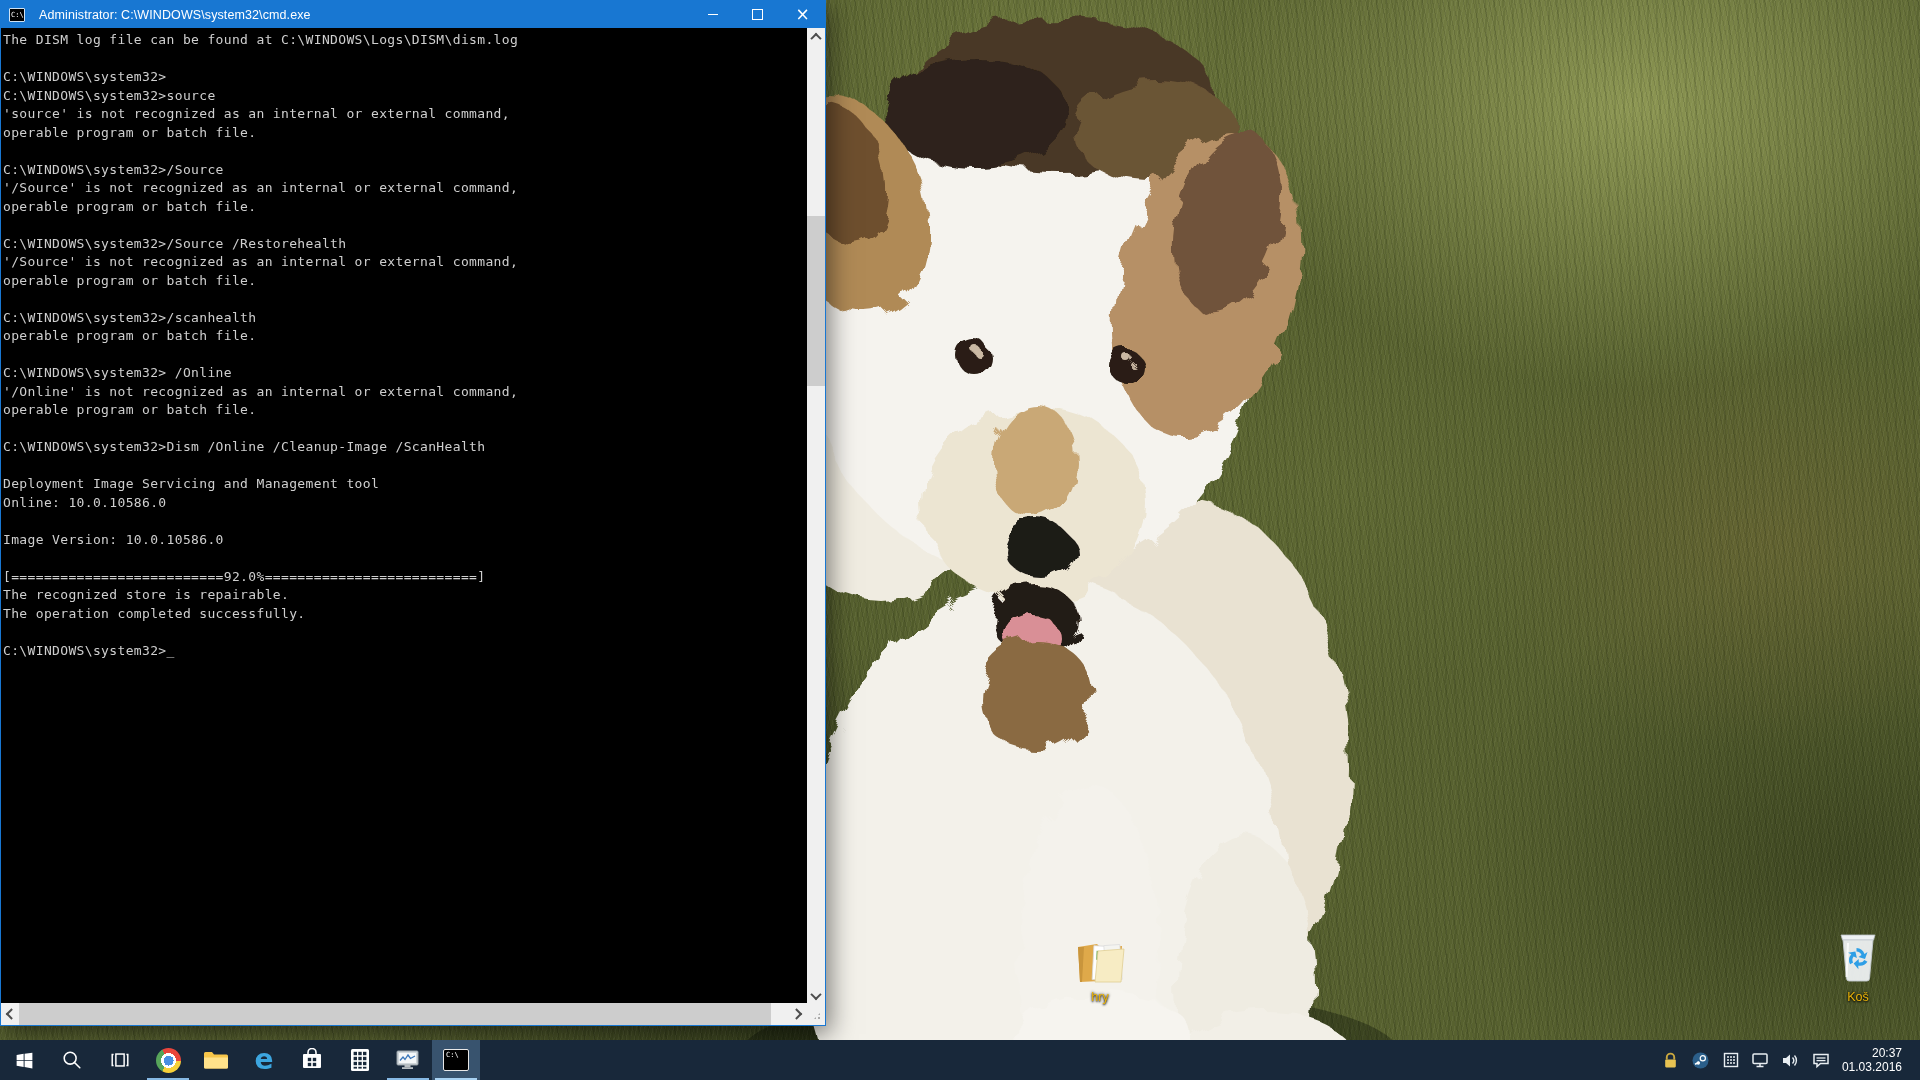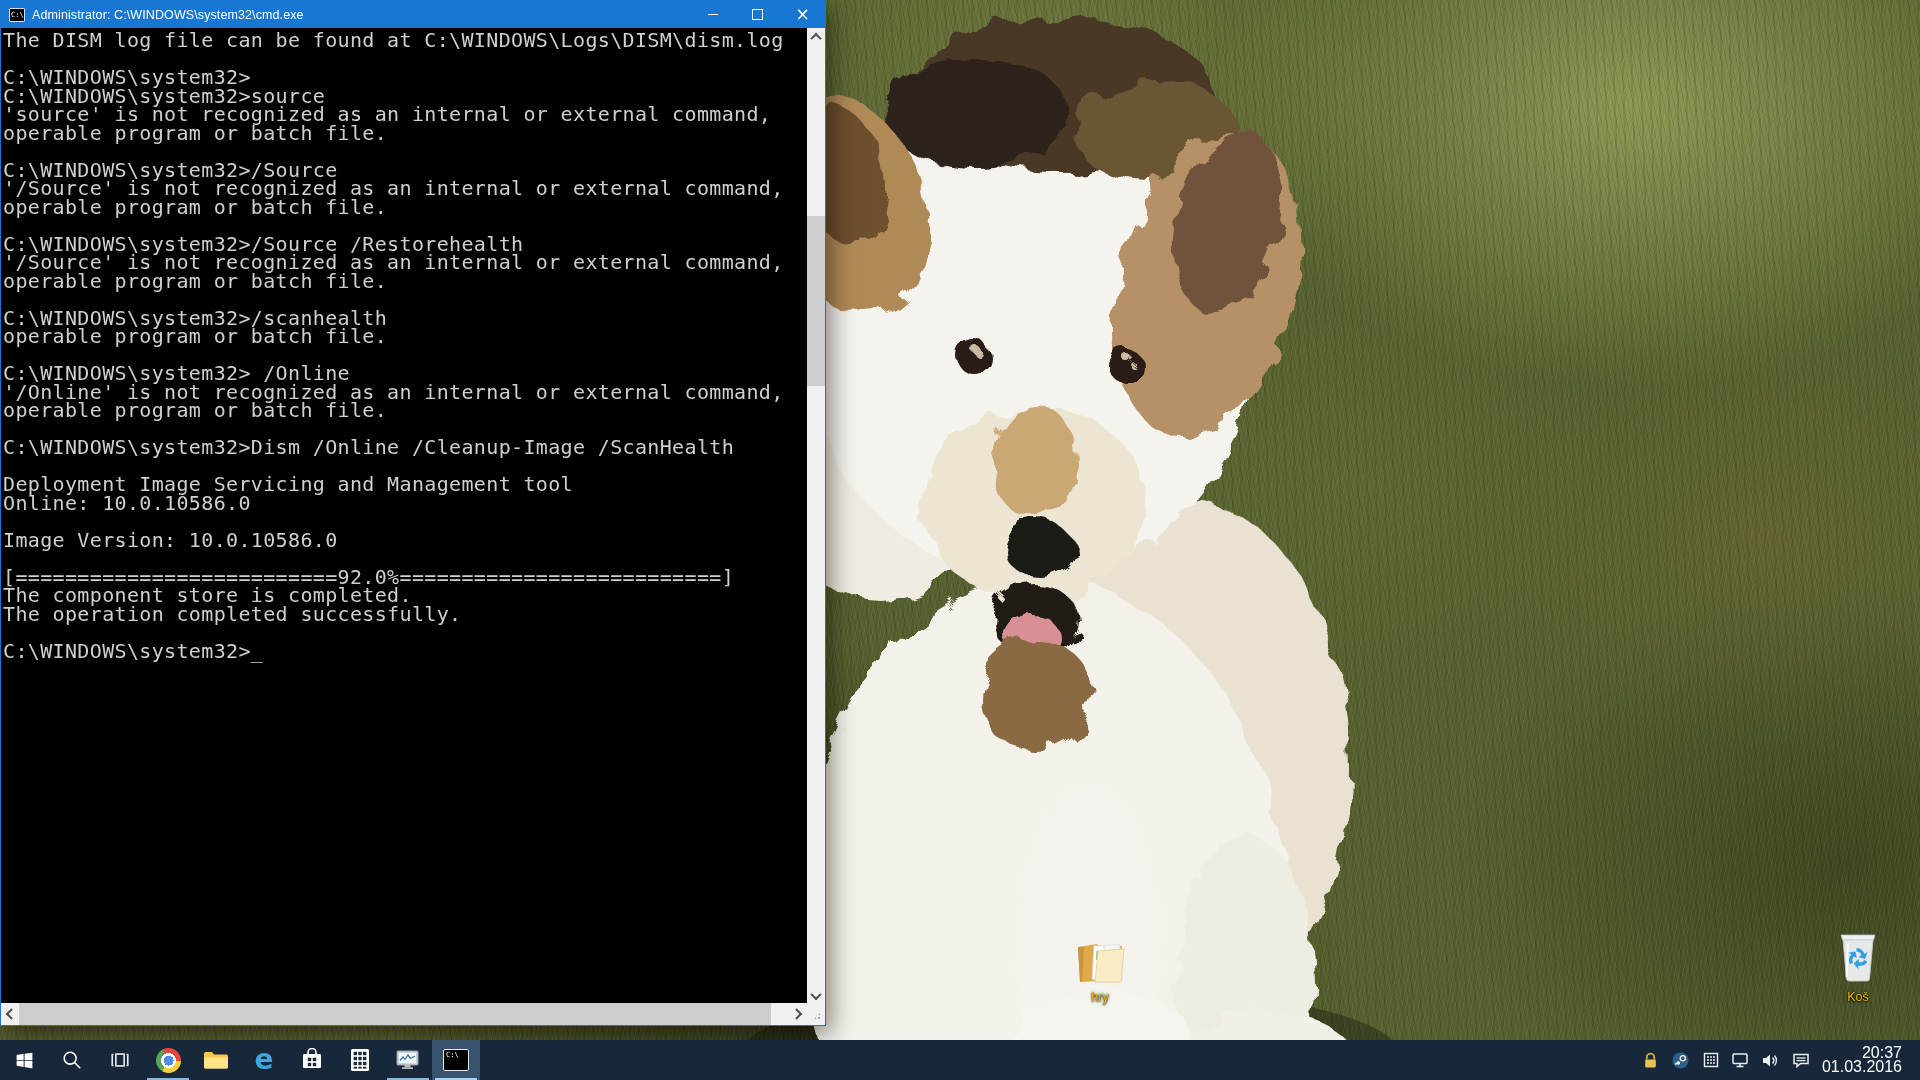--- a/index.html
+++ b/index.html
@@ -25,28 +25,28 @@
   .desk-icon.hry{left:1058px;top:938px;}
   .desk-icon.kos{left:1816px;top:930px;}
   .desk-label{margin-top:2px;font-size:12.5px;color:#eab308;text-shadow:0 1px 2px rgba(0,0,0,0.9),0 0 3px rgba(0,0,0,0.8);}
 
   
   .cmd-window{position:absolute;left:0;top:0;width:826px;height:1026px;border:1px solid #1877d2;
     box-shadow:4px 8px 24px rgba(0,0,0,0.5);background:#000;box-sizing:border-box;}
   .titlebar{height:27px;background:#1877d2;display:flex;align-items:center;color:#fff;}
   .tb-icon{width:16px;height:14px;margin:0 7px 0 8px;background:#000;border:1px solid #cfe2f4;border-radius:1px;
     font-family:"DejaVu Sans Mono",monospace;font-size:7px;line-height:13px;color:#fff;text-align:left;padding-left:1px;box-sizing:border-box;flex:none;}
-  .tb-title{flex:1;font-size:12.5px;letter-spacing:0.1px;white-space:nowrap;overflow:hidden;}
+  .tb-title{flex:1;font-size:12.5px;letter-spacing:0.1px;white-space:nowrap;overflow:hidden;margin-left:7px;}
   .caption-btn{width:45px;height:27px;display:flex;align-items:center;justify-content:center;flex:none;}
   .glyph-min{width:10px;height:1px;background:#fff;}
   .glyph-max{width:9px;height:9px;border:1px solid #fff;}
   .glyph-close{font-size:17px;line-height:17px;color:#fff;font-family:"DejaVu Sans",sans-serif;}
 
   .console{position:absolute;left:0;top:27px;width:806px;height:976px;background:#000;overflow:hidden;
-    font-family:"DejaVu Sans Mono",monospace;font-size:20px;color:#cfcfcf;letter-spacing:0.35px;padding:3px 0 0 2px;box-sizing:border-box;}
+    font-family:"DejaVu Sans Mono",monospace;font-size:13px;color:#cfcfcf;letter-spacing:0.35px;padding:3px 0 0 2px;box-sizing:border-box;}
   .crow{white-space:pre;height:18.5px;min-height:18.5px;line-height:18.5px;}
 
   .vscroll{position:absolute;right:0;top:27px;width:18px;height:976px;background:#f0f0f0;}
   .varrow{position:absolute;left:0;width:18px;height:17px;display:flex;align-items:center;justify-content:center;}
   .varrow.up{top:0;} .varrow.down{bottom:0;}
   .vthumb{position:absolute;left:0;top:188px;width:18px;height:170px;background:#cdcdcd;}
   .hscroll{position:absolute;left:0;bottom:0;width:806px;height:22px;background:#f0f0f0;}
   .harrow{position:absolute;top:0;width:18px;height:22px;display:flex;align-items:center;justify-content:center;}
   .harrow.left{left:0;} .harrow.right{right:0;}
   .hthumb{position:absolute;left:18px;top:0;width:752px;height:22px;background:#cdcdcd;}
@@ -68,21 +68,21 @@
   .tb-btn.active:after{background:#a8d2f2;}
   .chrome-ball{width:25px;height:25px;border-radius:50%;
     background:radial-gradient(circle at 50% 50%, #4a90e2 0 5px, #ffffff 5px 7.6px, rgba(0,0,0,0) 7.6px),
                conic-gradient(from 330deg, #e8453c 0 120deg, #f7d038 0 240deg, #57a55a 0 360deg);}
   .edge-e{font-family:"DejaVu Sans",sans-serif;font-weight:bold;font-size:28px;line-height:28px;color:#3ca6e0;}
   .cmd-btn-icon{width:26px;height:22px;background:#000;border:1px solid #e8e8e8;border-radius:2px;
     font-family:"DejaVu Sans Mono",monospace;font-size:7px;line-height:9px;color:#fff;text-align:left;padding:1px 0 0 2px;box-sizing:border-box;}
   .tb-spacer{flex:1;}
   .tray{display:flex;align-items:center;flex:none;}
   .tray-icon{width:30px;height:40px;display:flex;align-items:center;justify-content:center;cursor:pointer;}
-  .clock{color:#fff;font-size:16px;line-height:14.5px;text-align:right;padding:0 10px 0 6px;display:flex;flex-direction:column;justify-content:center;cursor:pointer;}
+  .clock{color:#fff;font-size:12px;line-height:14.5px;text-align:right;padding:0 10px 0 6px;display:flex;flex-direction:column;justify-content:center;cursor:pointer;}
   .show-desktop{width:7px;border-left:1px solid rgba(255,255,255,0.3);cursor:pointer;}
 </style>
 </head>
 <body>
 
 <div class="screen">
 
   <div class="wallpaper">
     <svg class="dog-svg" width="1920" height="1080" viewBox="0 0 1920 1080">
       <defs>
@@ -189,21 +189,21 @@
         <div class="crow">operable program or batch file.</div>
         <div class="crow"></div>
         <div class="crow">C:\WINDOWS\system32&gt;Dism /Online /Cleanup-Image /ScanHealth</div>
         <div class="crow"></div>
         <div class="crow">Deployment Image Servicing and Management tool</div>
         <div class="crow">Online: 10.0.10586.0</div>
         <div class="crow"></div>
         <div class="crow">Image Version: 10.0.10586.0</div>
         <div class="crow"></div>
         <div class="crow">[==========================92.0%==========================]</div>
-        <div class="crow">The component store is completed.</div>
+        <div class="crow">The recognized store is repairable.</div>
         <div class="crow">The operation completed successfully.</div>
         <div class="crow"></div>
         <div class="crow">C:\WINDOWS\system32&gt;_</div>
       </div>
 
     <div class="vscroll">
       <div class="varrow up">
           <i class="chev up"></i>
         </div>
       <div class="vthumb"></div>

